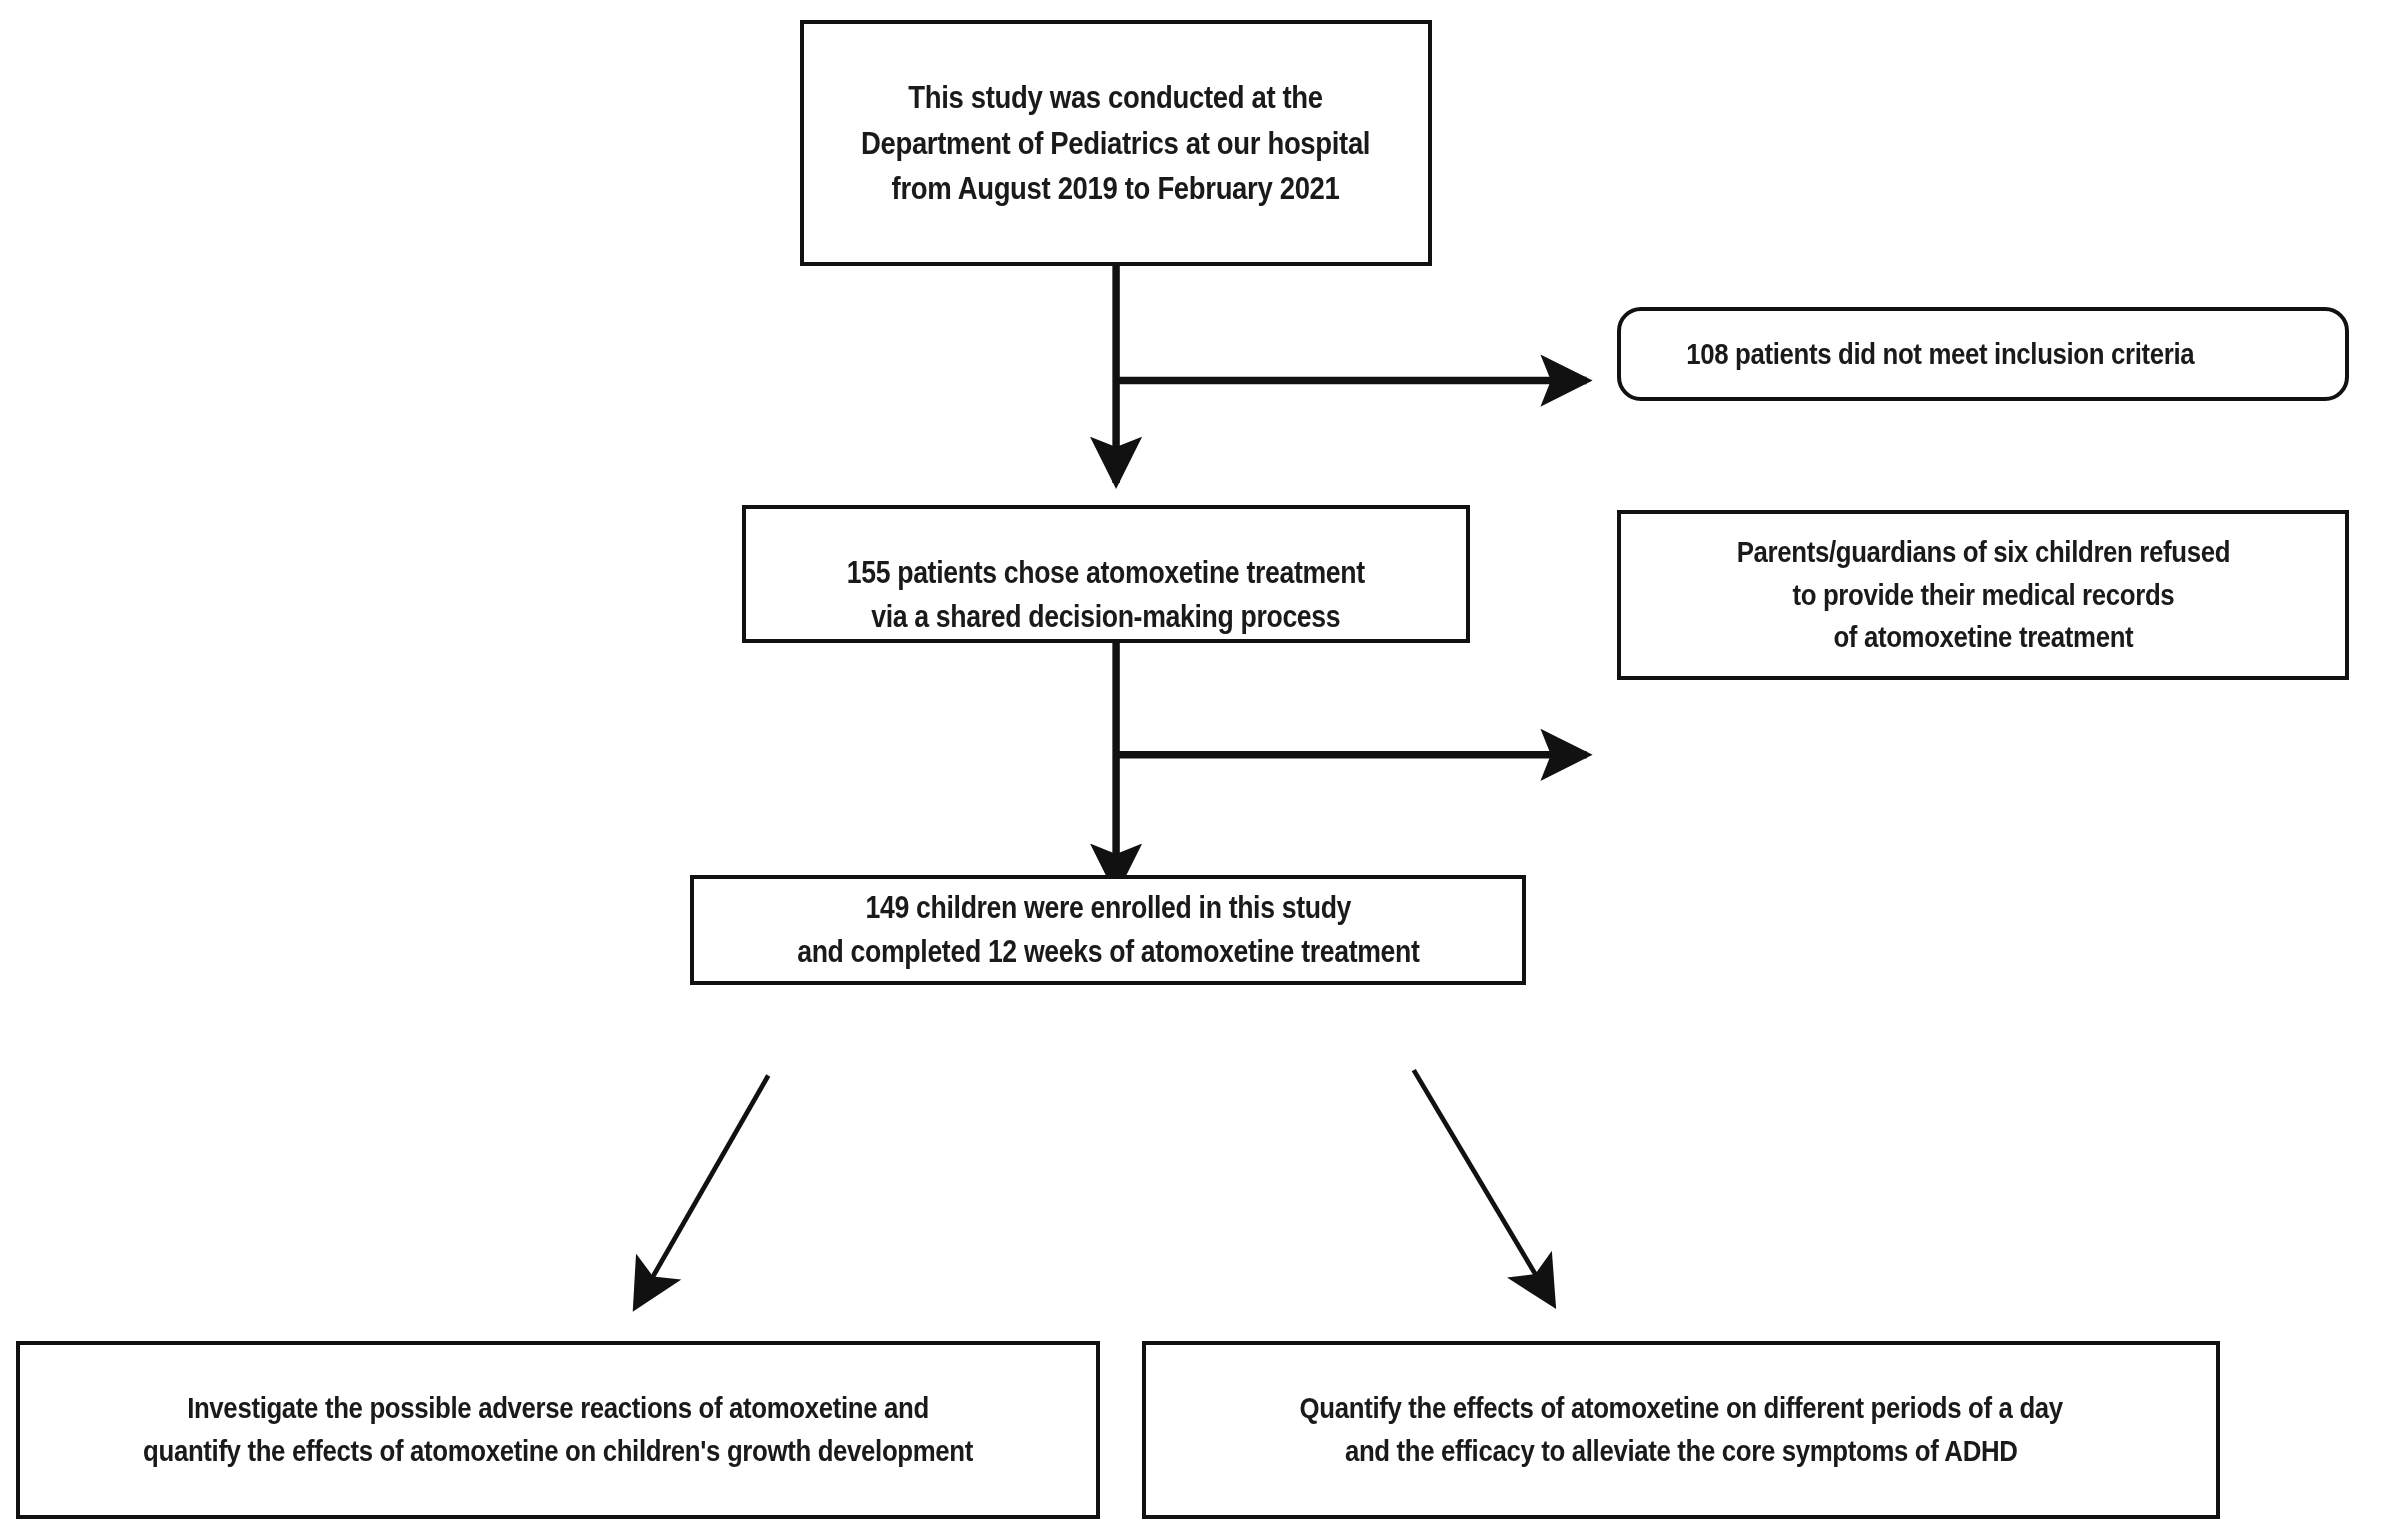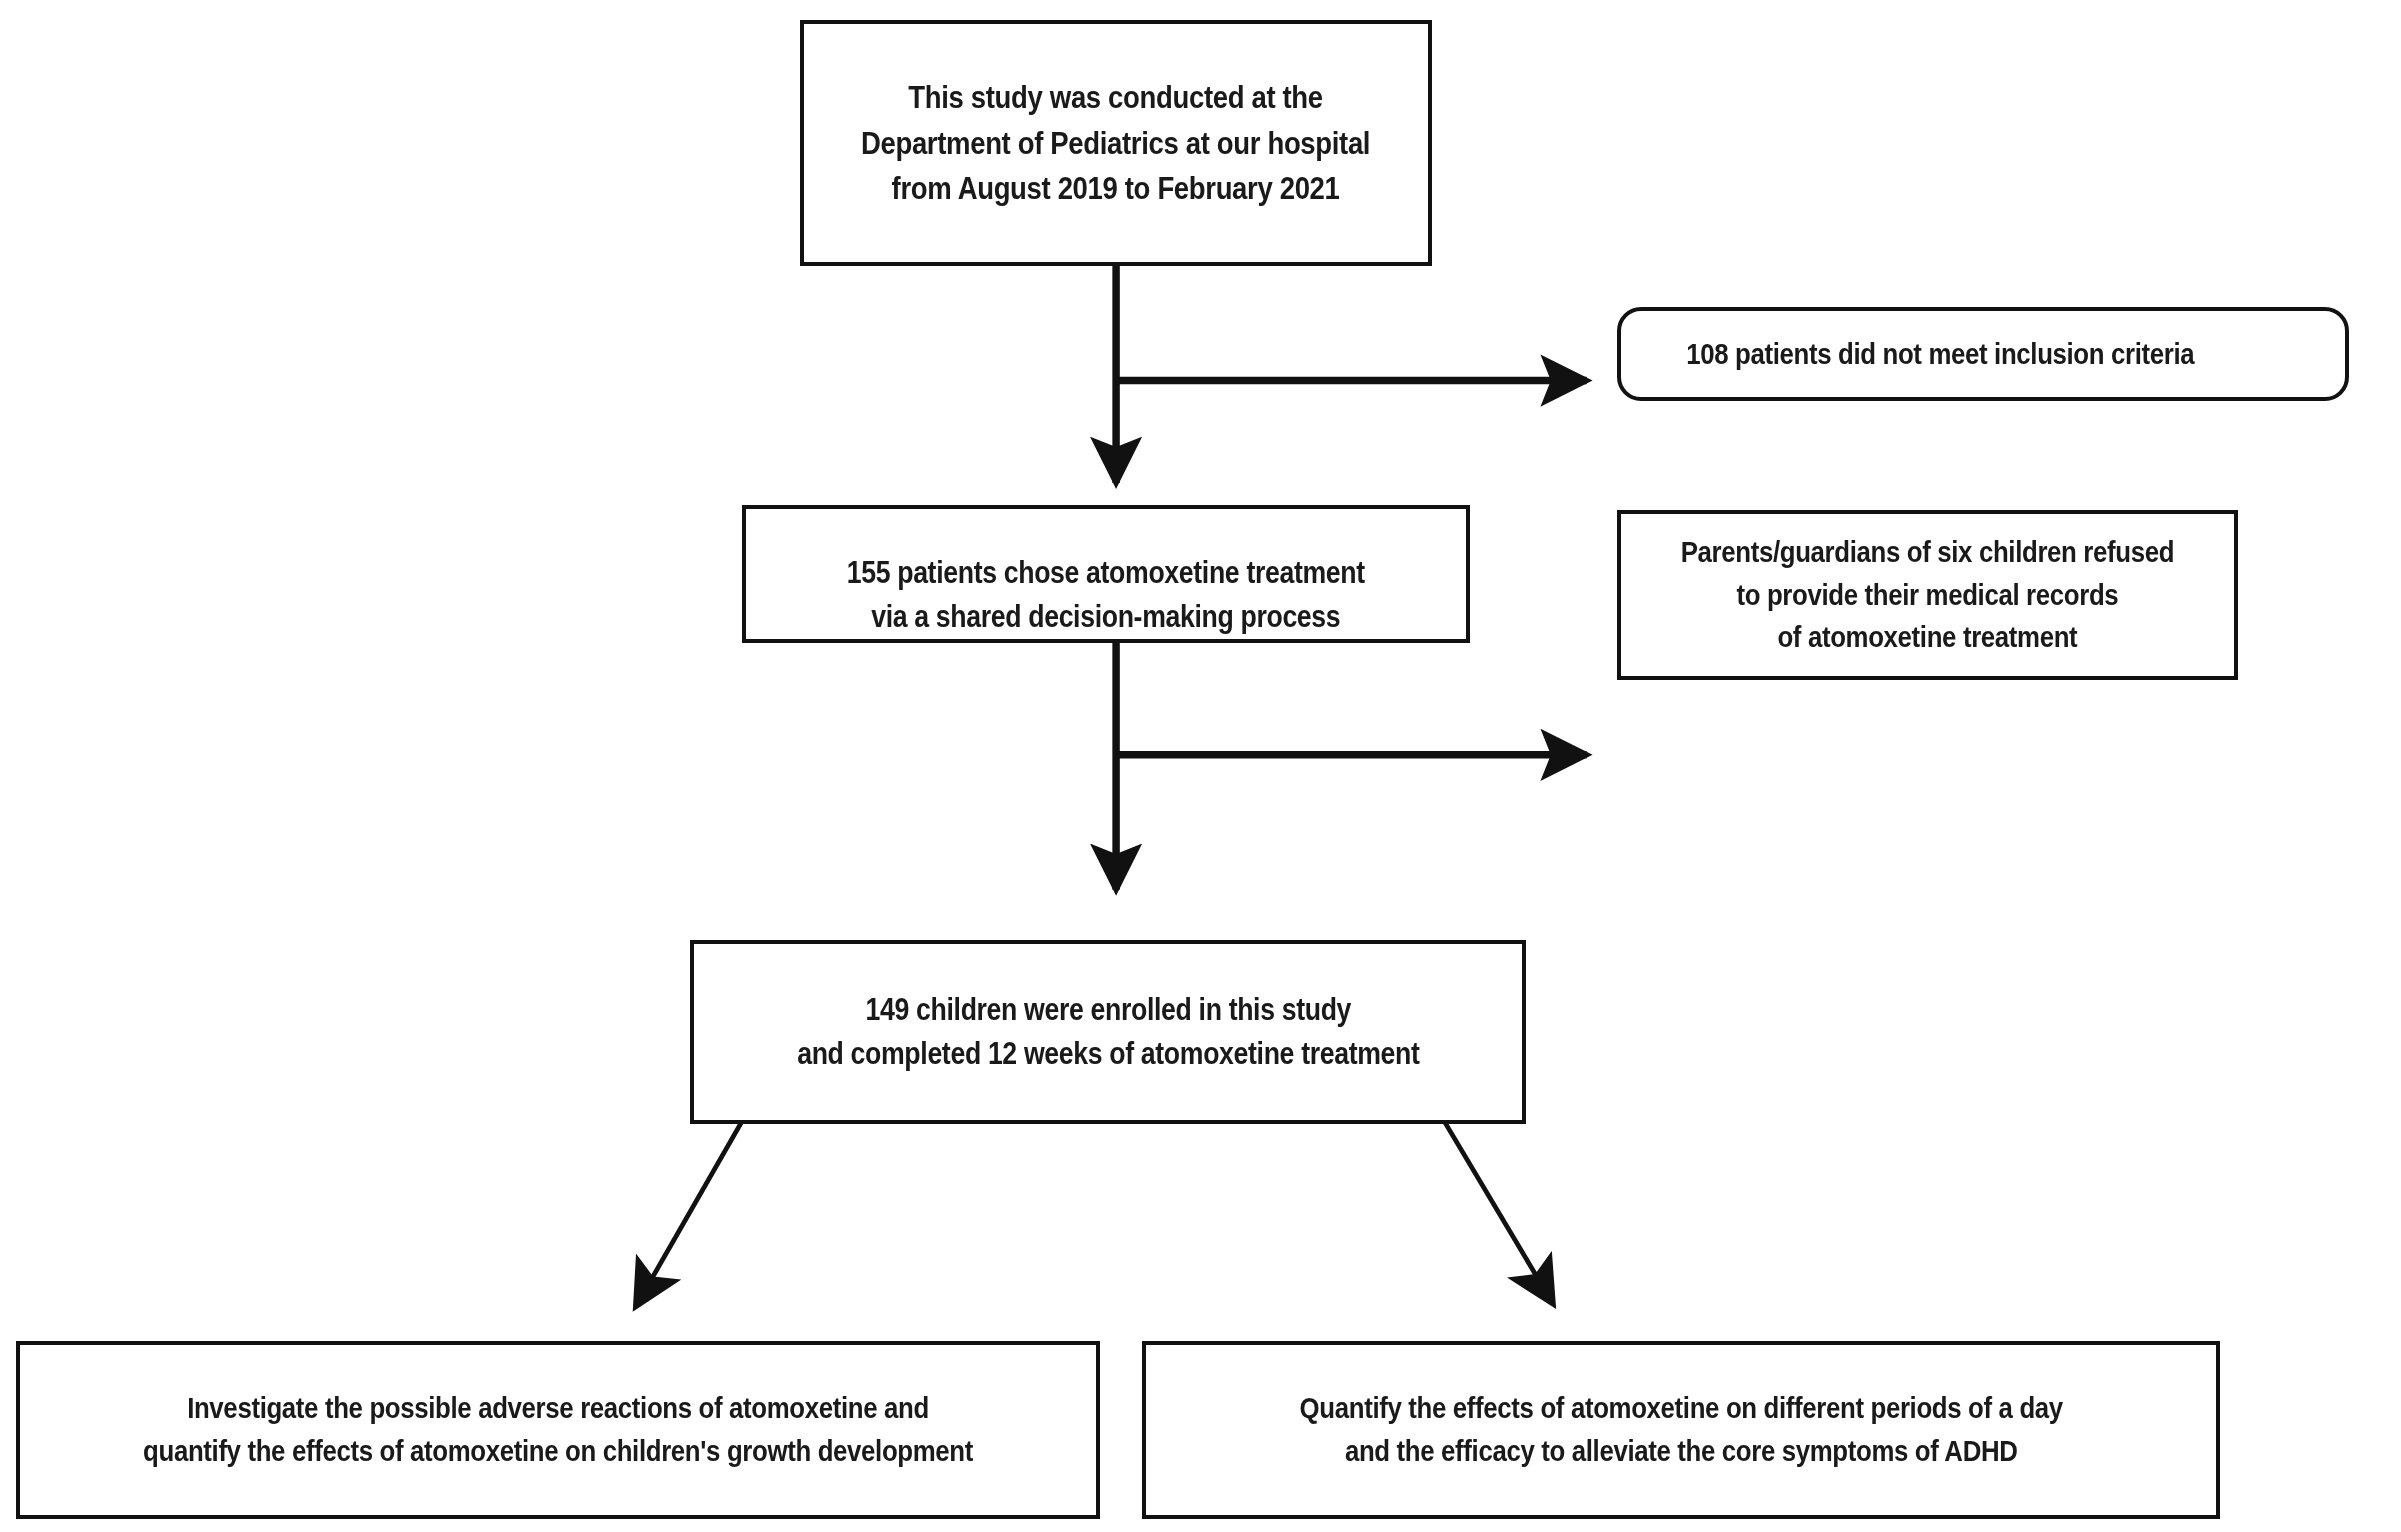--- a/index.html
+++ b/index.html
@@ -45,23 +45,23 @@
     white-space: pre-line;
     padding: 0 9.5px;
   }
   .node-text.align-left {
     text-align: left;
     transform-origin: left center;
   }
   
   #node-study-setting { left: 800px; top: 20.3px;  width: 632px;  height: 246px; }
   #node-chose-treatment { left: 742px; top: 505px; width: 728px; height: 138px; align-items: flex-end; }
-  #node-enrolled      { left: 690px; top: 940px; width: 836px; height: 184px; }
+  #node-enrolled      { left: 690px; top: 875px; width: 836px; height: 110px; }
   #node-excluded-criteria { left: 1617px; top: 307px; width: 732px; height: 94px; border-radius: 24px; }
-  #node-refused-records   { left: 1617px; top: 510px; width: 621px; height: 170px; align-items: center; }
+  #node-refused-records   { left: 1617px; top: 510px; width: 732px; height: 170px; align-items: center; }
   #node-aim-adverse   { left: 16.3px;   top: 1341px; width: 1084px; height: 178px; }
   #node-aim-efficacy  { left: 1142px; top: 1341px; width: 1078px; height: 178px; }
 
   #node-excluded-criteria .node-text { font-size: 30px; }
   #node-refused-records .node-text  { font-size: 30px; }
   #node-aim-adverse .node-text      { font-size: 30px; }
   #node-aim-efficacy .node-text     { font-size: 30px; }
   #node-study-setting .node-text    { font-size: 32px; }
 </style>
 </head>

